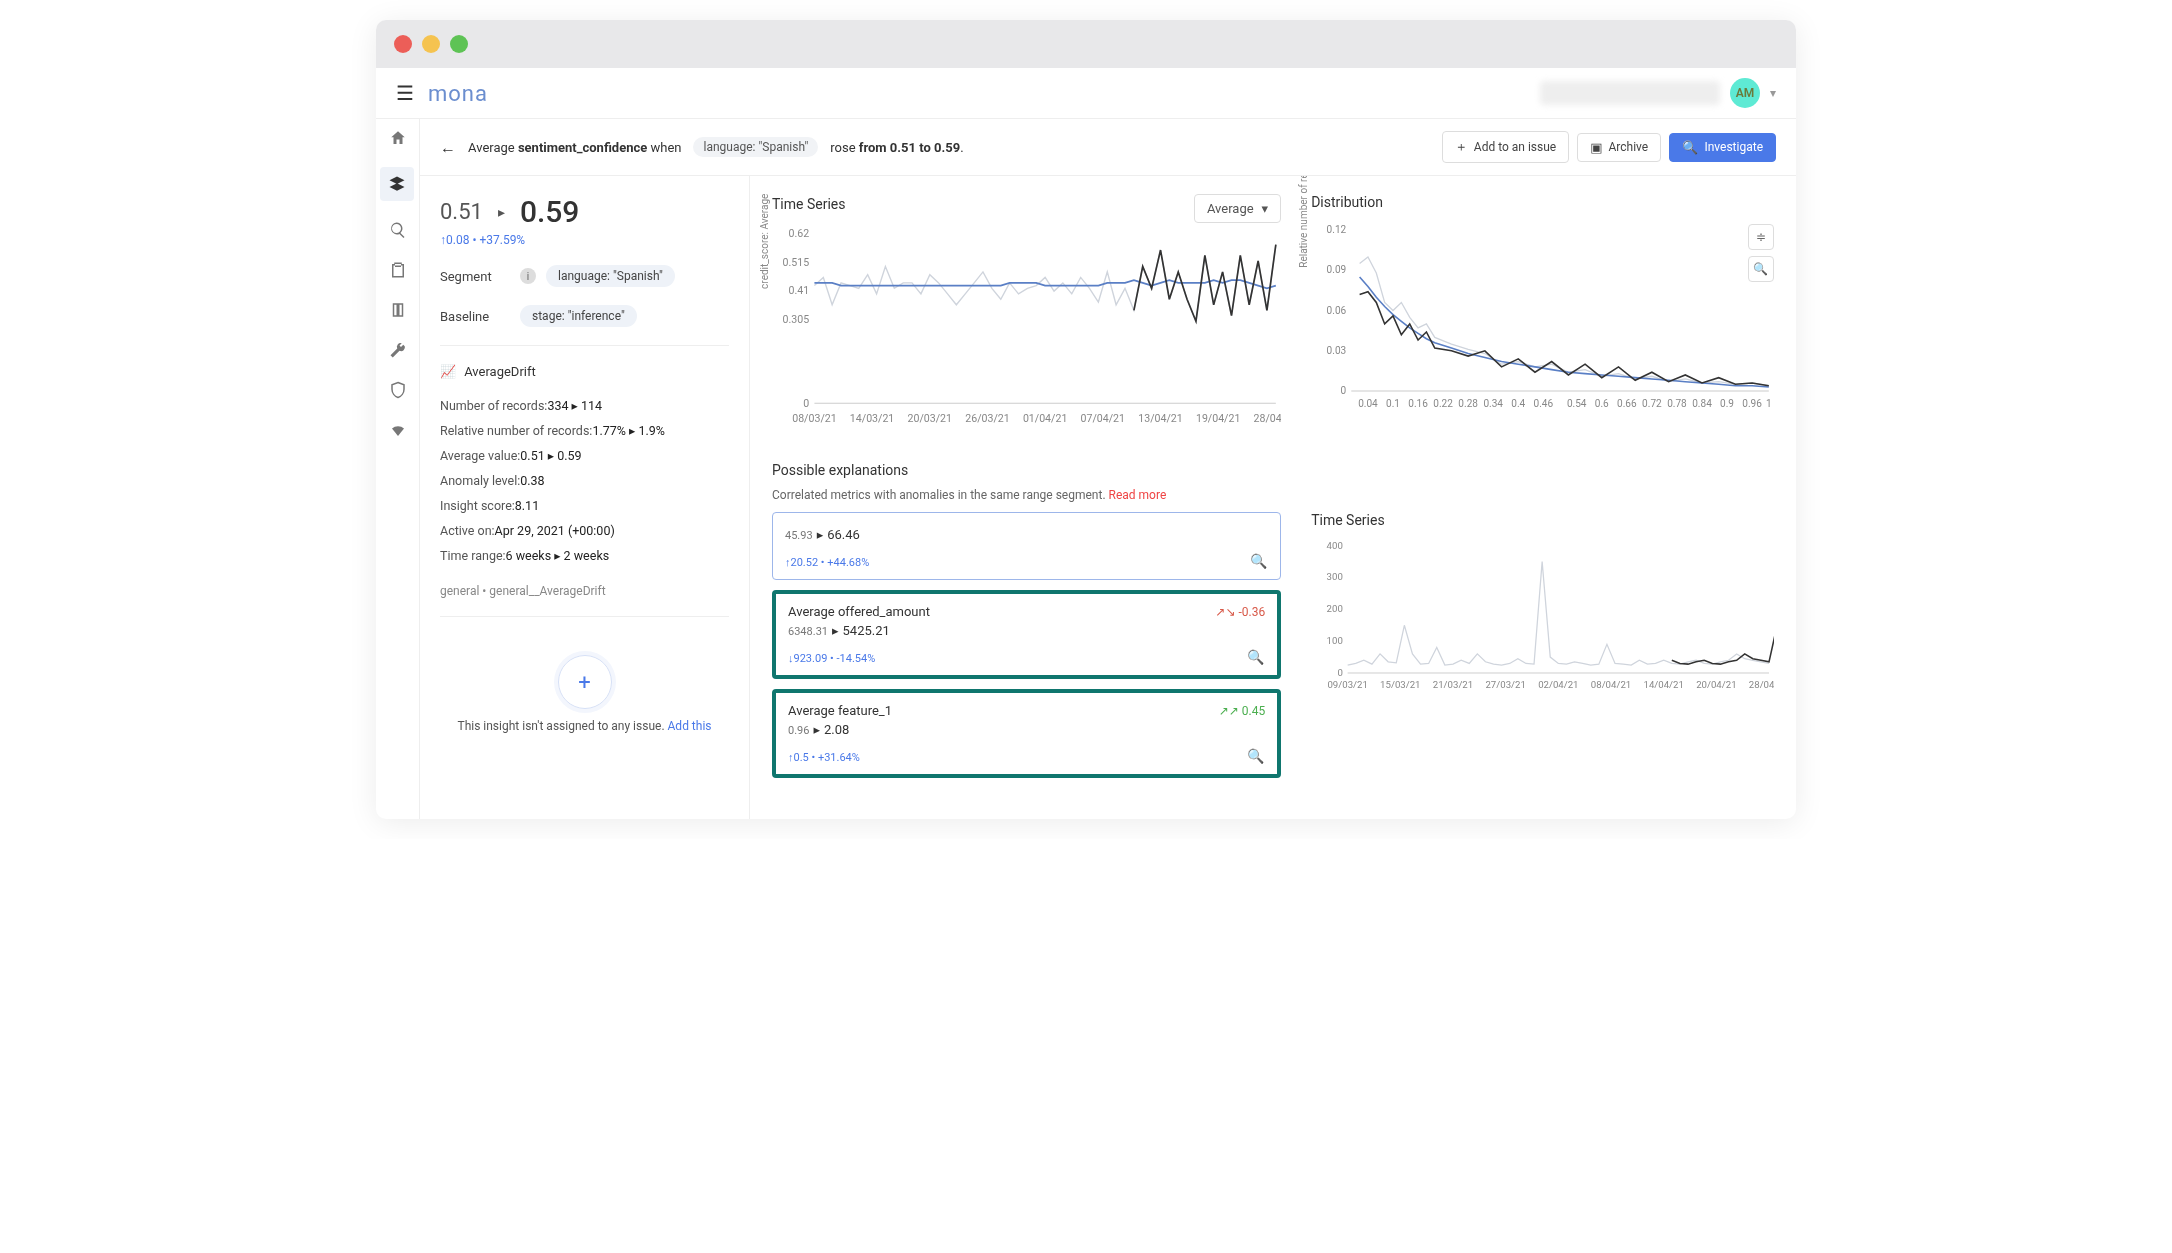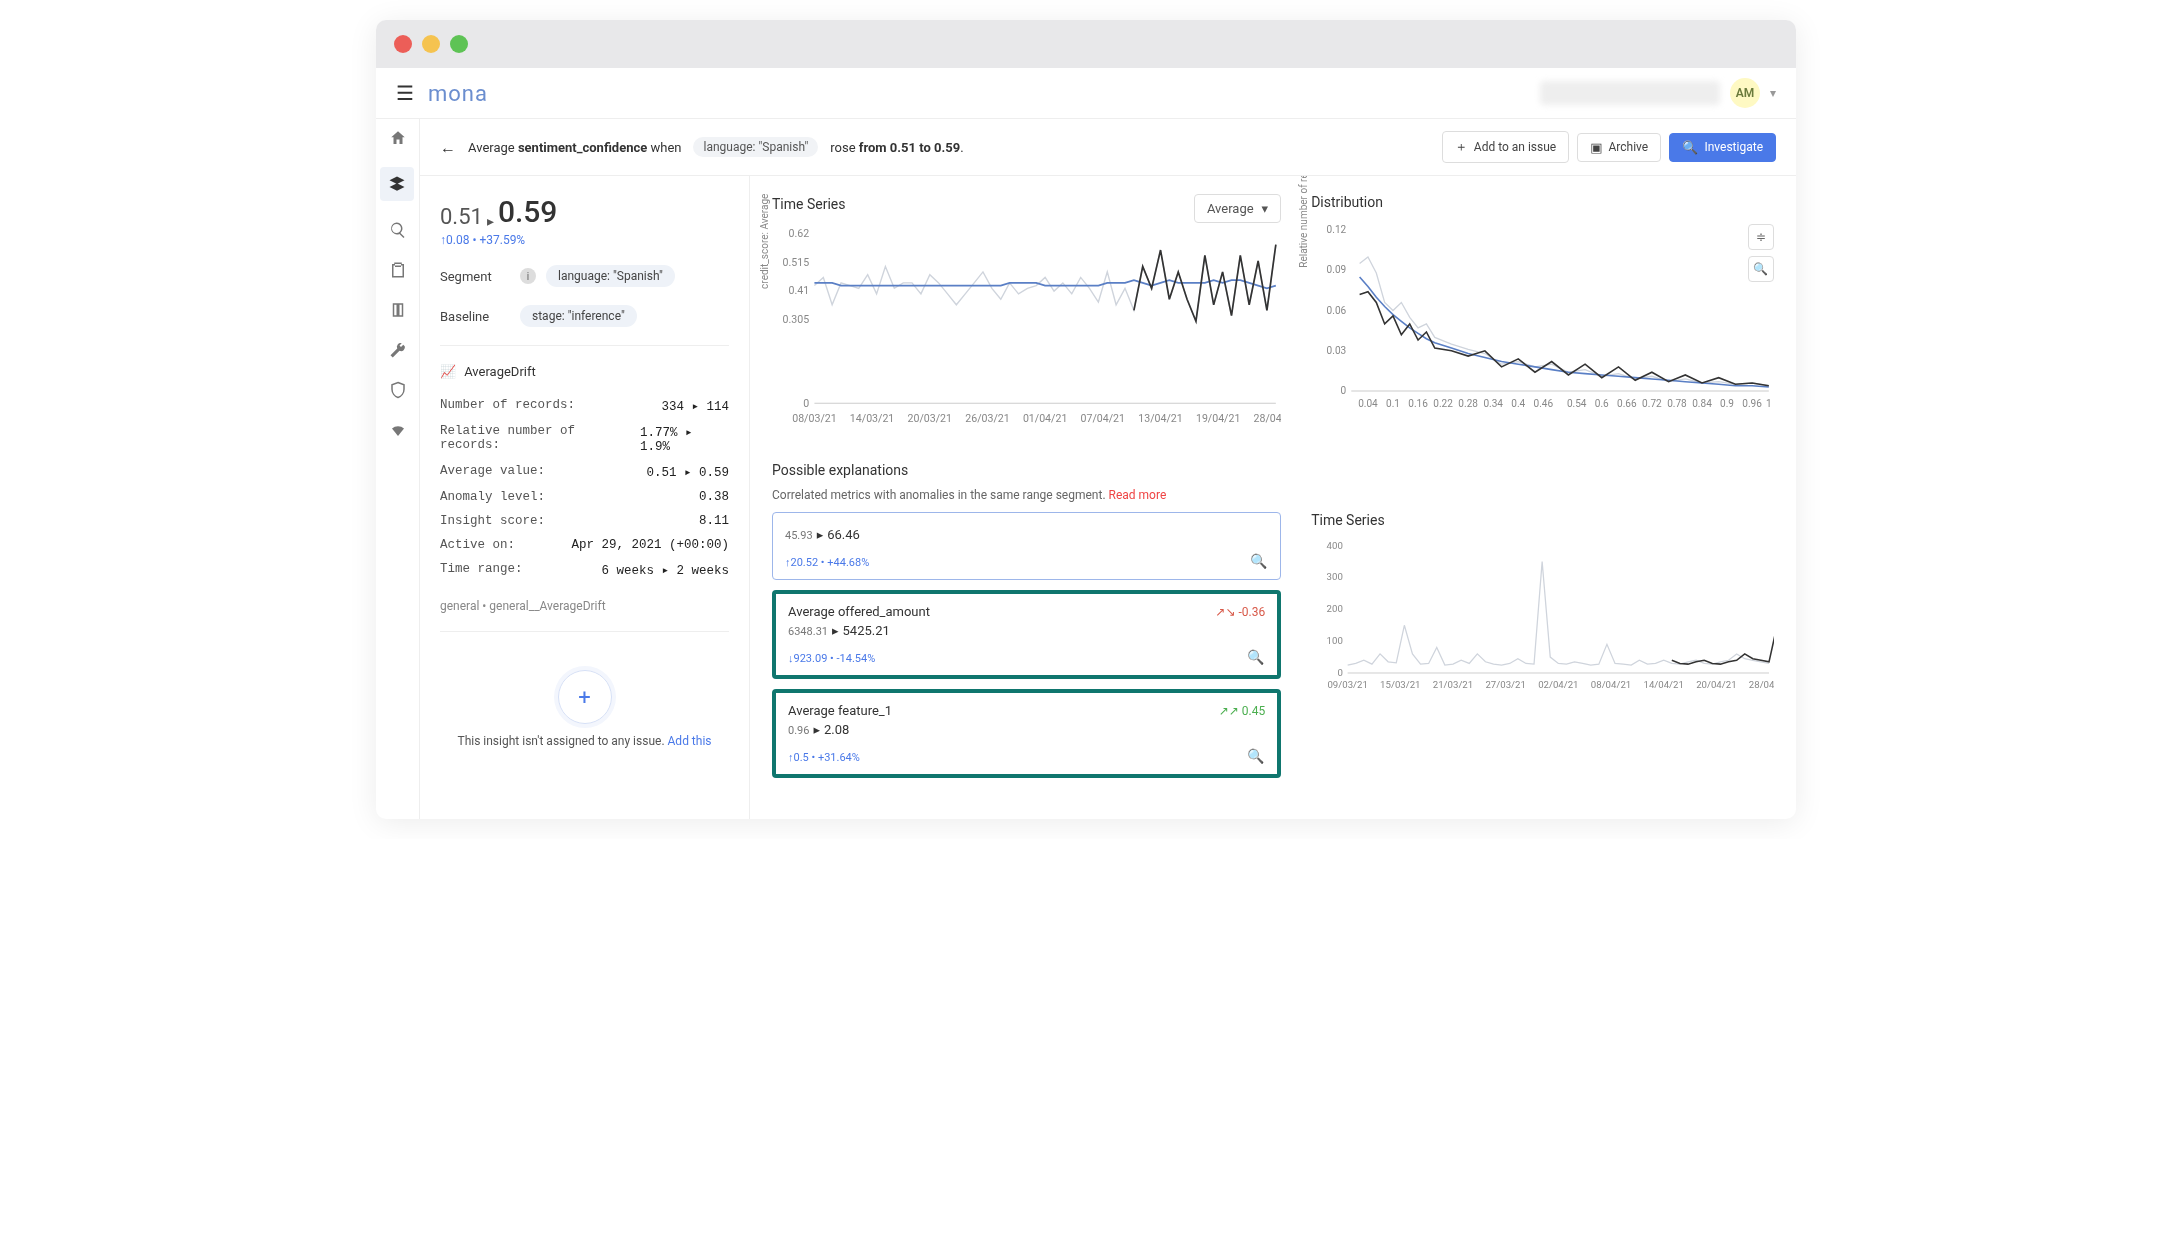--- a/index.html
+++ b/index.html
@@ -35,21 +35,21 @@
   align-items: center;
   justify-content: space-between;
   padding: 10px 20px;
   border-bottom: 1px solid #eee;
 }
 .topbar-left { display:flex; align-items:center; gap:14px; }
 .hamburger { font-size: 20px; cursor: pointer; }
 .logo { font-size: 22px; color:#6b8ecf; letter-spacing:1px; font-weight:400; }
 .topbar-right { display:flex; align-items:center; gap:10px; color:#aaa; }
 .account-blur { width:180px; height:24px; background:#eee; filter:blur(3px); border-radius:4px; }
-.avatar { width:30px; height:30px; border-radius:50%; background:#fef9c3; color:#6a7a3b; display:flex; align-items:center; justify-content:center; font-size:12px; font-weight:600; }
+.avatar { width:30px; height:30px; border-radius:50%; background:#5eead4; color:#6a7a3b; display:flex; align-items:center; justify-content:center; font-size:12px; font-weight:600; }
 .chev { color:#999; font-size:12px; }
 
 .app { display:flex; height: 700px; }
 .rail {
   width: 44px;
   border-right: 1px solid #eee;
   display:flex; flex-direction:column; align-items:center;
   padding-top: 8px; gap:18px;
 }
 .rail .ico { width:22px; height:22px; display:flex; align-items:center; justify-content:center; color:#777; cursor:pointer; }
@@ -70,33 +70,33 @@
 .btn { display:flex; align-items:center; gap:6px; padding:6px 12px; border:1px solid #ddd; border-radius:4px; background:#fff; cursor:pointer; font-size:12px; color:#444; }
 .btn.primary { background:#4a79e8; color:#fff; border-color:#4a79e8; }
 .btn .bicon { font-size:13px; }
 
 .content { flex:1; display:flex; overflow:hidden; }
 .sidebar {
   width: 330px; border-right:1px solid #eee;
   padding: 18px 20px; overflow-y:auto;
   display:flex; flex-direction:column;
 }
-.bignum { display:flex; align-items:flex-end; gap:4px; }
+.bignum { display:flex; align-items:center; gap:15px; }
 .bignum .from { font-size:22px; color:#555; }
 .bignum .arrow { font-size:14px; color:#555; }
 .bignum .to { font-size:30px; font-weight:500; }
 .delta { color:#4a79e8; font-size:12px; margin-top:4px; }
 .sec-row { display:flex; align-items:center; gap:10px; margin-top:18px; font-size:13px; }
 .sec-label { color:#444; width:70px; }
 .info-circle { width:16px; height:16px; border-radius:50%; background:#ddd; color:#666; font-size:10px; display:flex; align-items:center; justify-content:center; }
 .chip2 { background:#eef2f8; padding:4px 12px; border-radius:14px; font-size:12px; color:#444; }
 hr.sep { border:none; border-top:1px solid #eee; margin:18px 0; }
 .drift-row { display:flex; align-items:center; gap:8px; font-size:13px; }
 .stats { margin-top:14px; }
-.stat { display:flex; justify-content:space-between; padding:5px 0; font-size:12.5px; color:#555;font-family:Liberation Mono, monospace; }
+.stat { display:flex; justify-content:flex-start; padding:5px 0; font-size:12.5px; color:#555; }
 .stat .v { color:#222; }
 .path { font-size:12px; color:#888; margin-top:16px; }
 .add-circle { width:54px; height:54px; border:1px solid #d6e0f6; border-radius:50%; display:flex; align-items:center; justify-content:center; color:#4a79e8; font-size:22px; margin:20px auto 10px; cursor:pointer; box-shadow:0 0 0 4px #f3f6fd; }
 .assign { text-align:center; font-size:12px; color:#555; }
 .assign a { color:#4a79e8; cursor:pointer; }
 
 .panels { flex:1; padding:18px 22px; overflow:auto; }
 .row { display:flex; gap:30px; }
 .panel-title { font-size:14px; margin-bottom:10px; color:#333; }
 .chart-wrap { position:relative; }

